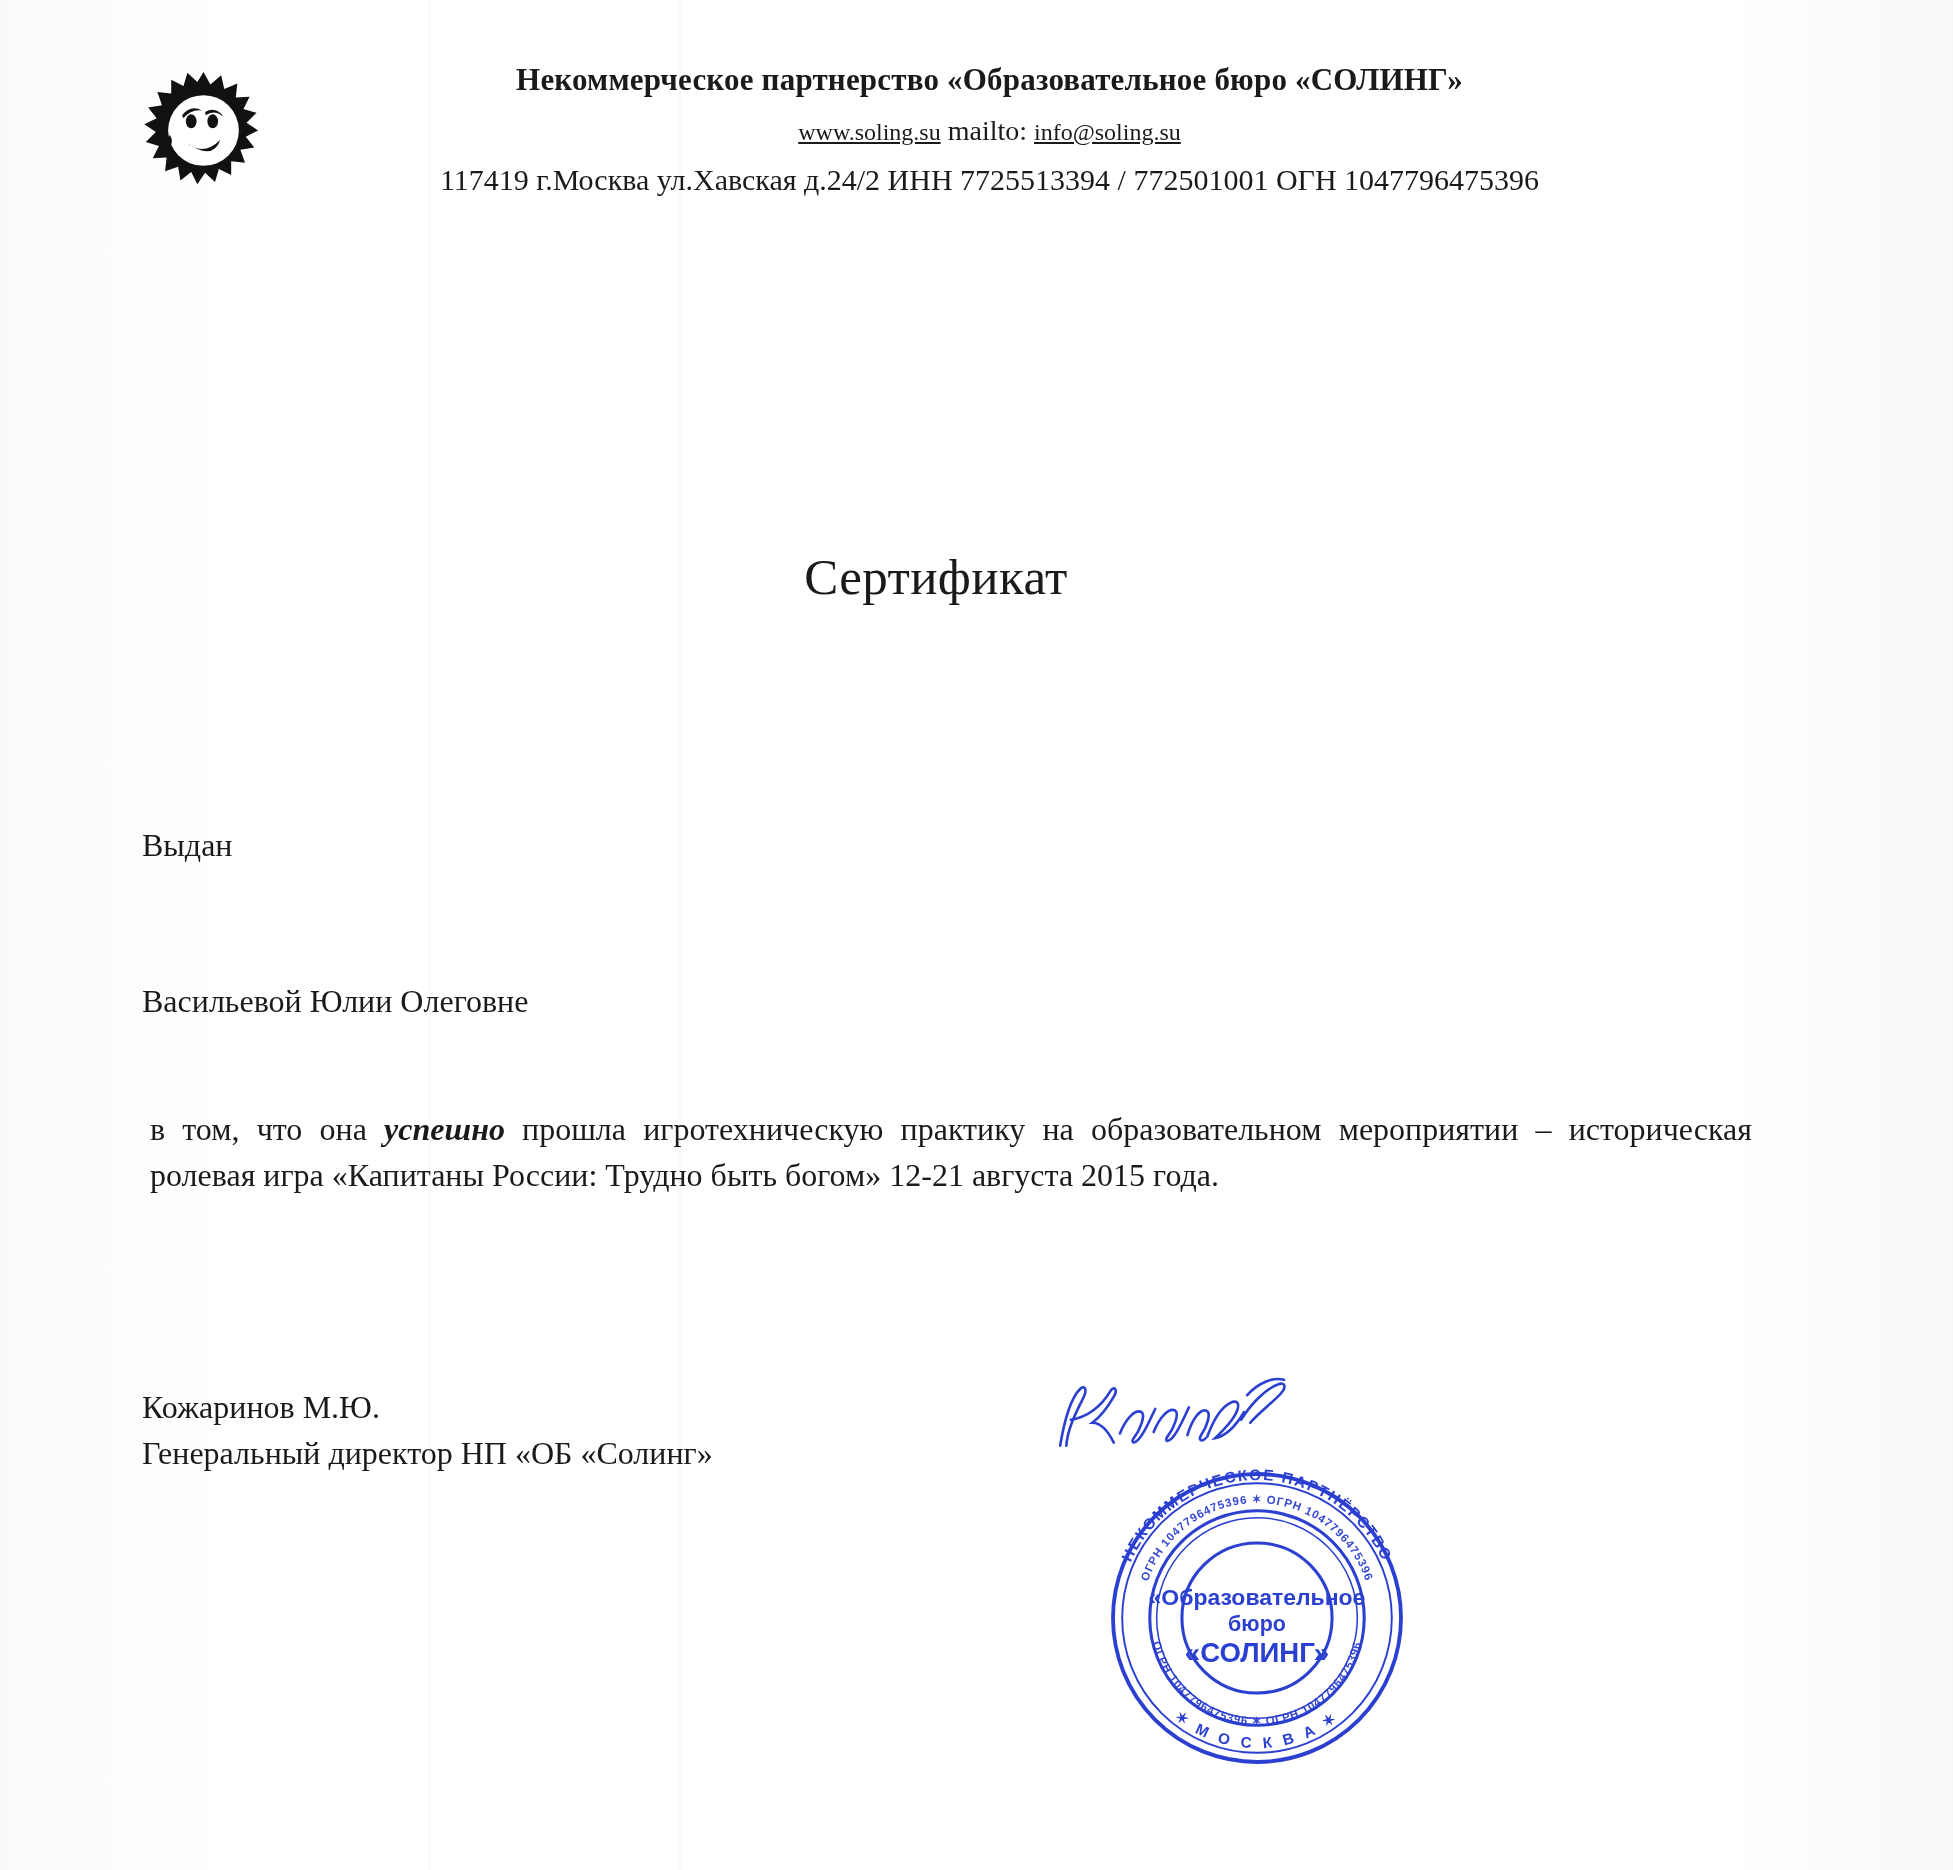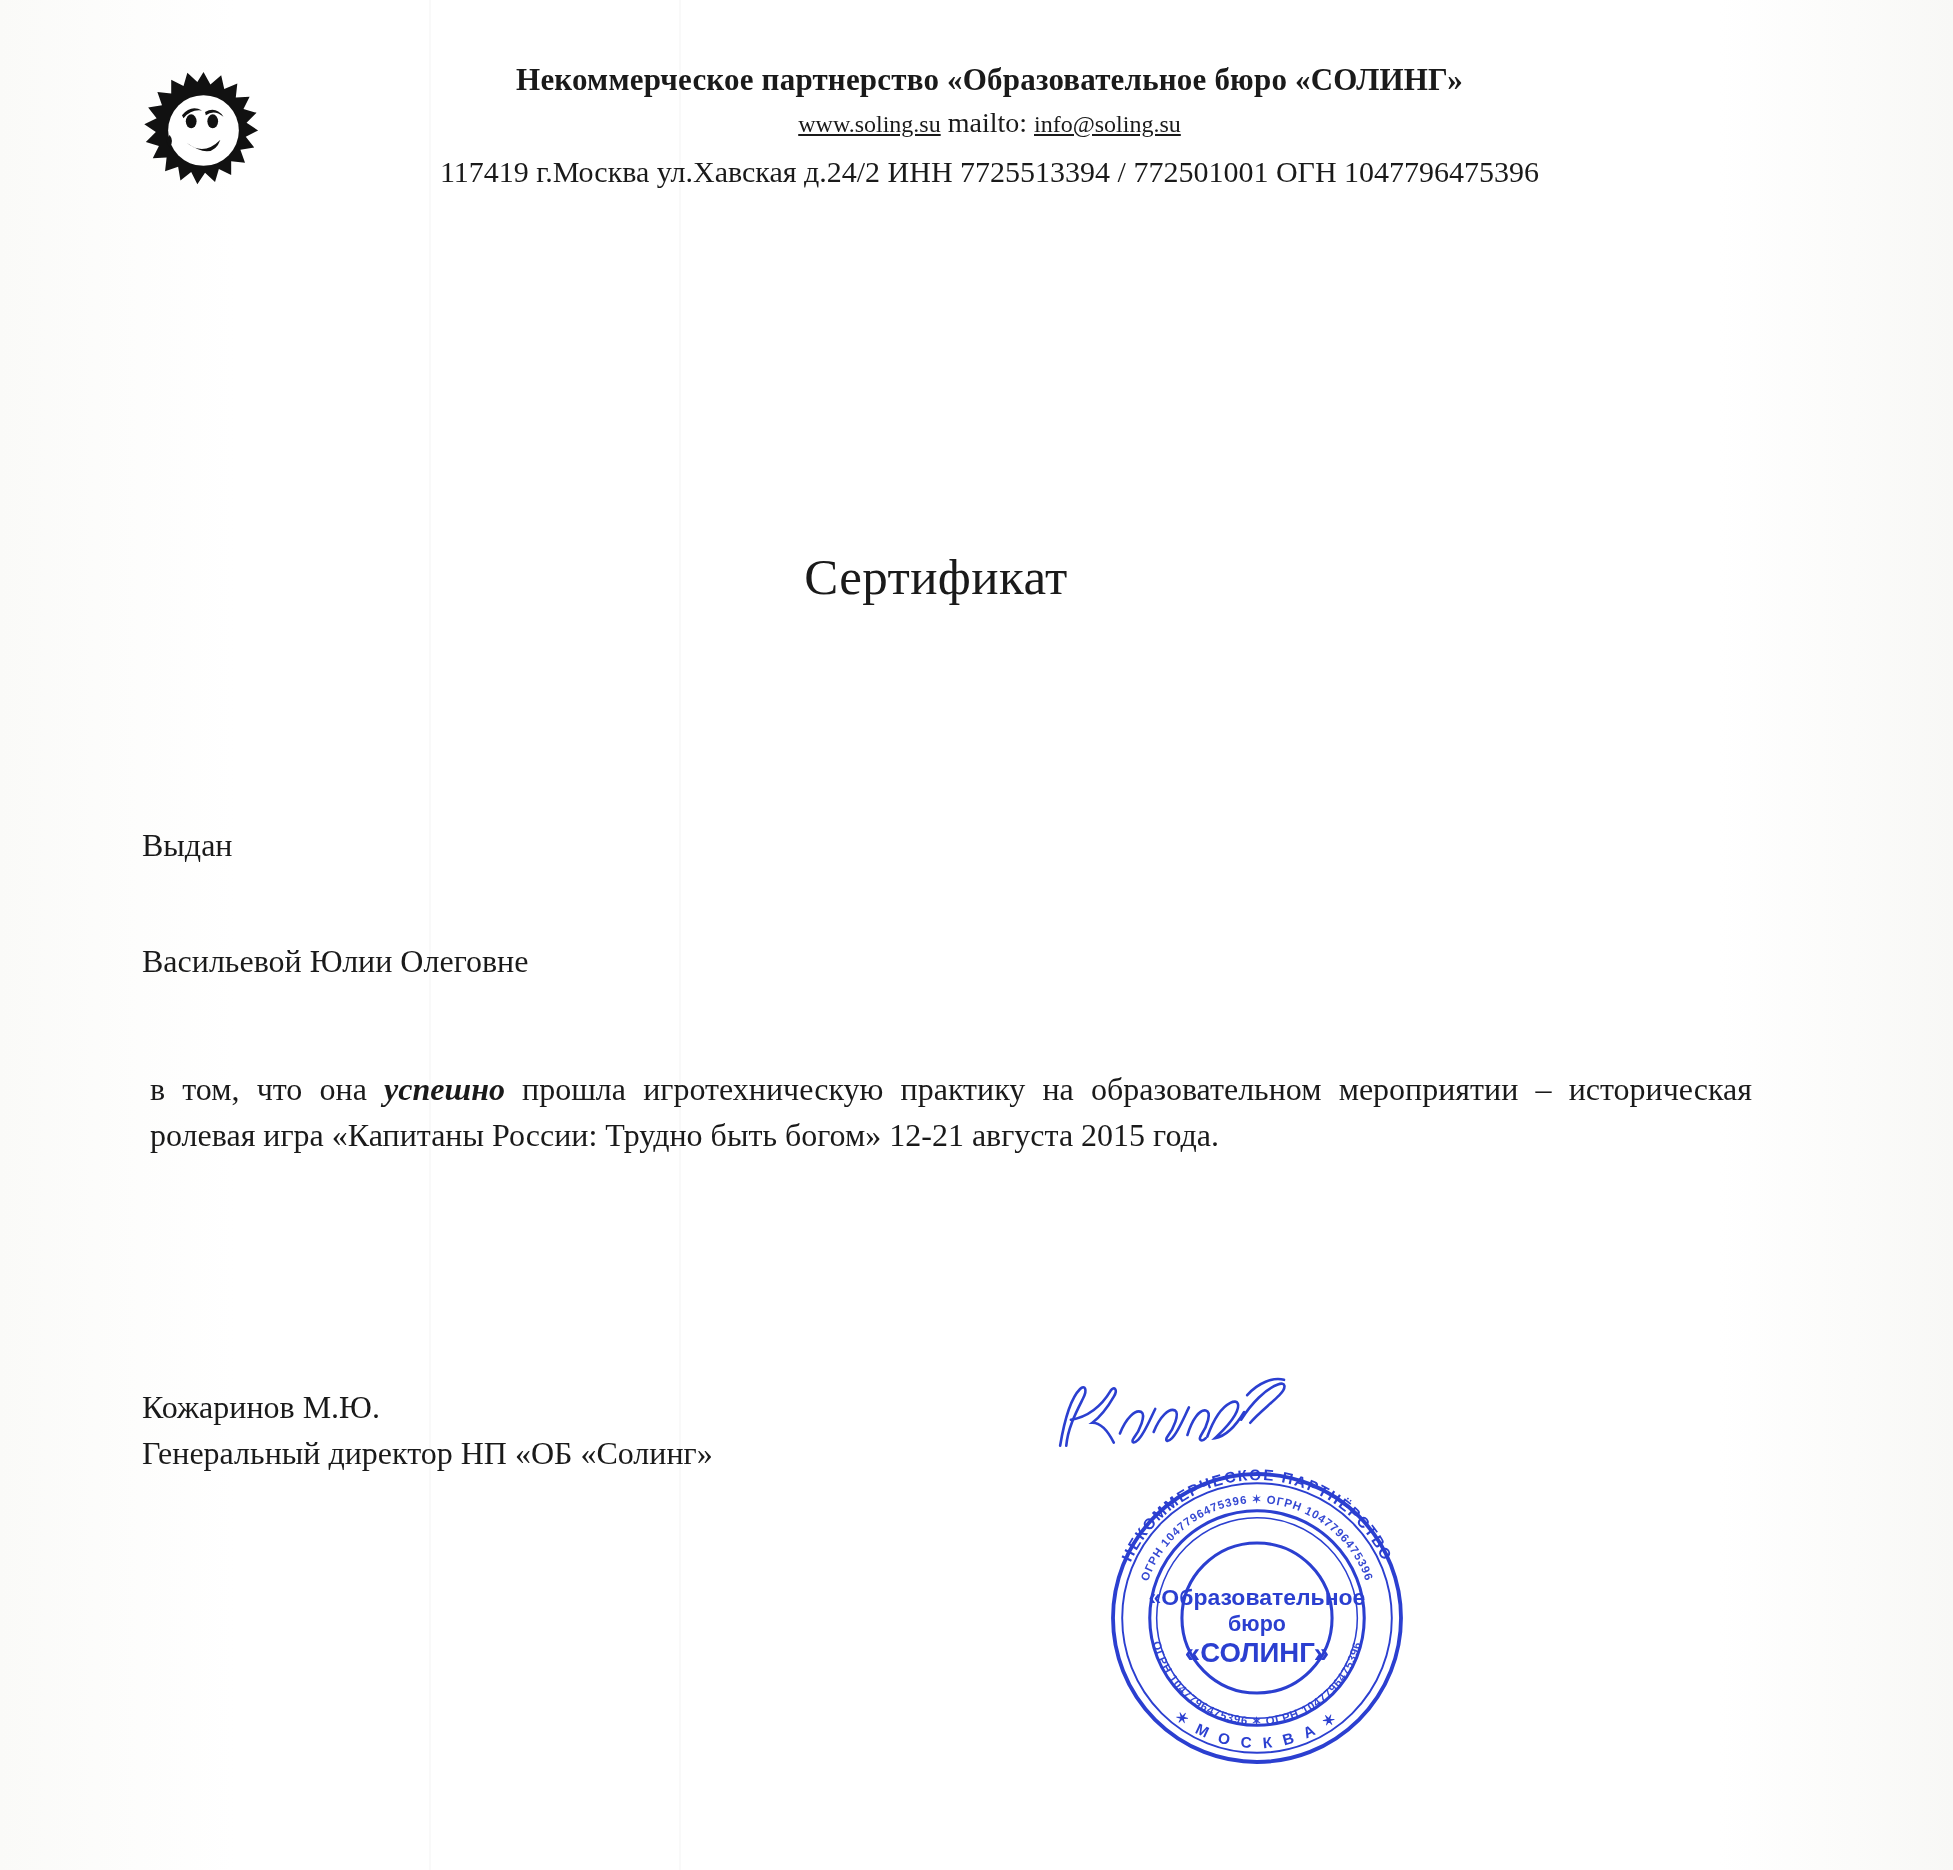--- a/index.html
+++ b/index.html
@@ -54,21 +54,21 @@
   }
   .org-line {
     font-size: 31px;
     line-height: 1.25;
     letter-spacing: 0.2px;
     font-weight: bold;
   }
   .contact-line {
     font-size: 28px;
     line-height: 1.35;
-    margin-top: 4px;
+    margin-top: 12px;
   }
   .contact-line .link {
     text-decoration: underline;
     font-size: 24px;
   }
   .addr-line {
     font-size: 30px;
     line-height: 1.3;
     margin-top: 10px;
   }
@@ -86,21 +86,21 @@
 
   
   .body-block {
     position: absolute;
     left: 142px;
     top: 824px;
     width: 1618px;
     font-size: 32px;
     line-height: 1.35;
   }
-  .p-issued { margin: 0 0 73px 0; }
+  .p-issued { margin: 0 0 113px 0; }
   .p-issuer { margin: 0 0 73px 0; }
   .p-person { margin: 0 0 84px 0; }
   .p-reason {
     margin: 8px;
     text-align: justify;
     text-justify: inter-word;
     line-height: 1.42;
   }
   .p-reason b { font-weight: bold; font-style: italic; }
 

